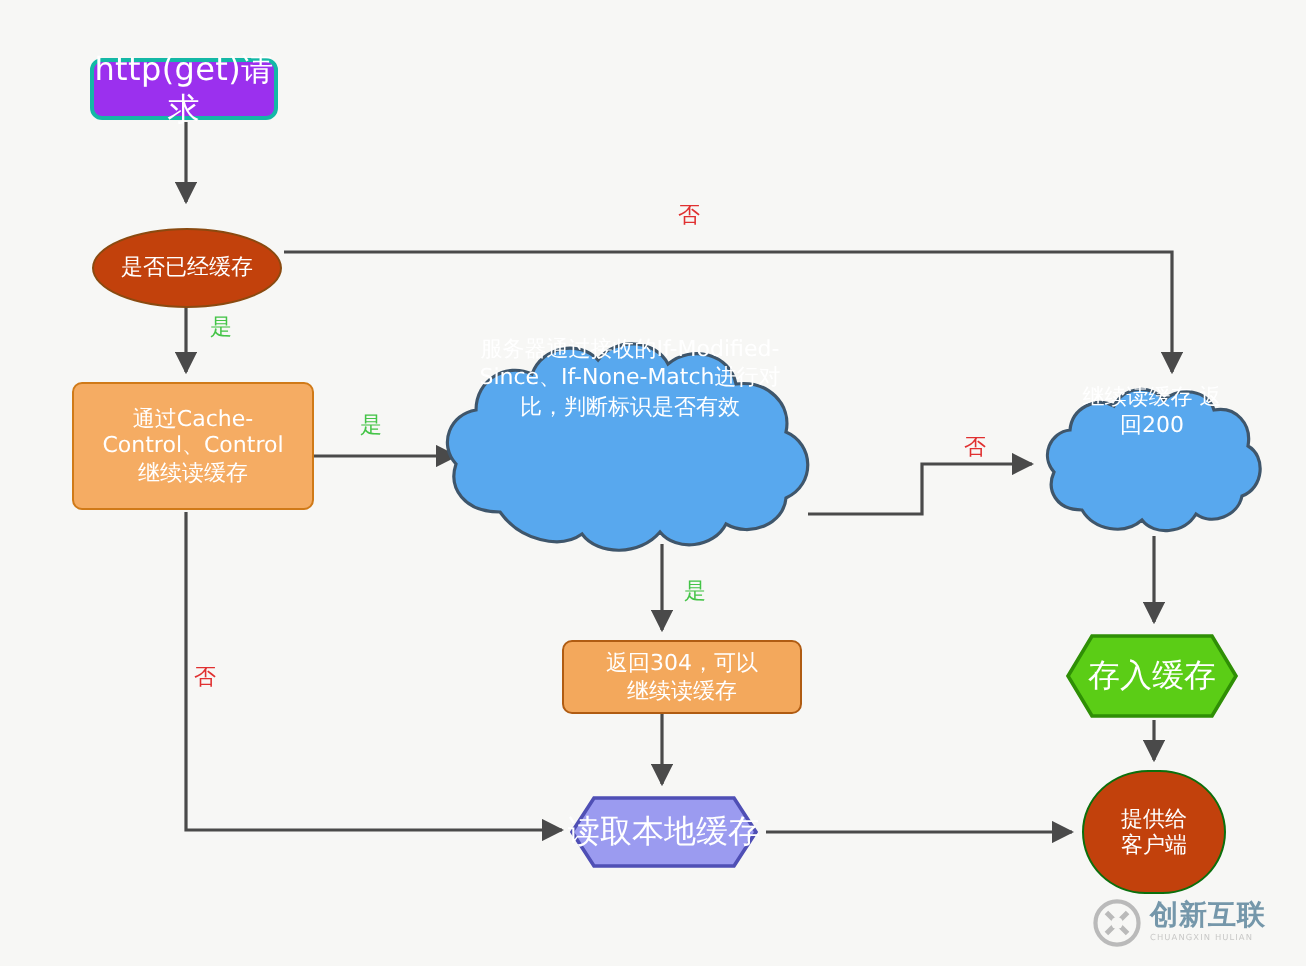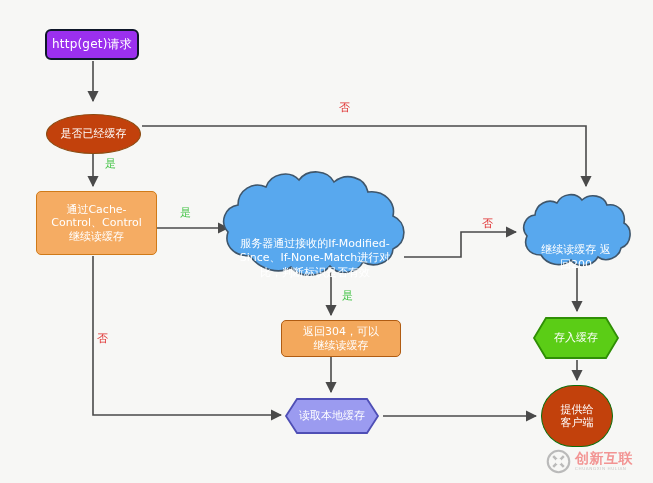--- a/index.html
+++ b/index.html
@@ -10,22 +10,22 @@
     overflow:hidden;
     position:relative;
   }
   #canvas{position:absolute;left:0;top:0;width:653px;height:483px;}
   .node{position:absolute;box-sizing:border-box;display:flex;align-items:center;justify-content:center;text-align:center;color:#ffffff;}
   .node span{display:block;line-height:1.22;}
 
   
   #n-start{
     left:45px;top:29px;width:94px;height:31px;
-    background:#9b30ee;border:2px solid #0f172a;border-radius:6px;
-    font-size:12px;letter-spacing:.2px;
+    background:#9b30ee;border:2px solid #14b8a6;border-radius:6px;
+    font-size:16px;letter-spacing:.2px;
   }
   
   #n-cached{
     left:46px;top:114px;width:95px;height:40px;
     background:#c2410c;border:1.6px solid #8a4a10;border-radius:50%;
     font-size:11px;
   }
   
   #n-expires{
     left:36px;top:191px;width:121px;height:64px;
@@ -35,55 +35,55 @@
   
   #n-304{
     left:281px;top:320px;width:120px;height:37px;
     background:#f3a85c;border:1.6px solid #b05c12;border-radius:5px;
     font-size:11px;
   }
   
   .cloud{position:absolute;}
   .cloud .cl-label{
     position:absolute;left:0;top:0;width:100%;height:100%;
-    display:flex;align-items:flex-end;justify-content:center;text-align:center;
+    display:flex;align-items:flex-start;justify-content:center;text-align:center;
     color:#ffffff;font-size:11px;line-height:1.3;box-sizing:border-box;
   }
   #n-cloud-server{left:220px;top:168px;width:190px;height:112px;}
   #n-cloud-server .cl-label{padding:0 18px;}
   #n-cloud-get{left:521px;top:192px;width:110px;height:80px;}
   #n-cloud-get .cl-label{padding:0 16px;}
 
   
   .hex{position:absolute;}
   .hex .hx-label{
     position:absolute;left:0;top:0;width:100%;height:100%;
     display:flex;align-items:center;justify-content:center;text-align:center;
-    color:#ffffff;font-size:11px;line-height:1.25;box-sizing:border-box;
+    color:#ffffff;font-size:16px;line-height:1.25;box-sizing:border-box;
   }
   #n-store{left:532px;top:316px;width:88px;height:44px;}
   #n-readlocal{left:284px;top:397px;width:96px;height:38px;}
 
   
   #n-client{
     left:541px;top:385px;width:72px;height:62px;
     background:#c2410c;border:1.6px solid #0c6f0c;border-radius:46% 46% 44% 44%/50%;
     font-size:11px;
   }
 
   
   .elabel{position:absolute;font-size:11px;line-height:1;white-space:nowrap;}
   .yes{color:#44c447;}
   .no{color:#e03030;}
 
   
   #watermark{position:absolute;left:546px;top:446px;width:100px;height:30px;display:flex;align-items:center;opacity:.55;}
   #watermark .wm-mark{width:25px;height:25px;flex:0 0 25px;}
   #watermark .wm-texts{margin-left:4px;display:flex;flex-direction:column;justify-content:center;}
-  #watermark .wm-cn{font-size:14px;color:#ef4444;font-weight:bold;letter-spacing:.5px;line-height:1;}
+  #watermark .wm-cn{font-size:14px;color:#0c4a6e;font-weight:bold;letter-spacing:.5px;line-height:1;}
   #watermark .wm-en{font-size:4.2px;color:#a2a2a2;letter-spacing:.55px;line-height:1;margin-top:2px;}
 </style>
 </head>
 <body>
 
 <svg id="canvas" viewBox="0 0 653 483">
   <defs>
     <marker id="arrow" viewBox="0 0 10 10" refX="9" refY="5" markerWidth="7" markerHeight="7" orient="auto-start-reverse">
       <path d="M 0 0 L 10 5 L 0 10 z" fill="#4a4a4a"></path>
     </marker>

